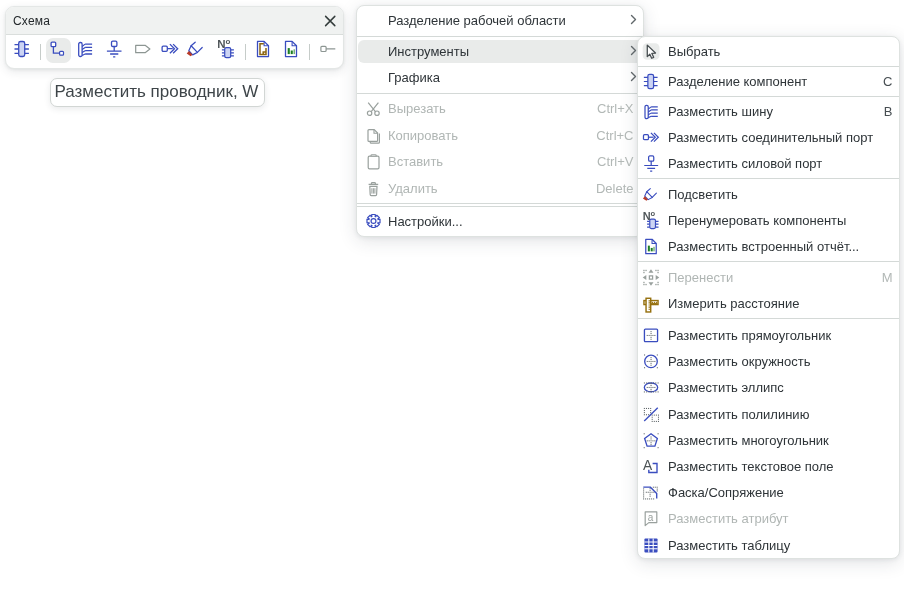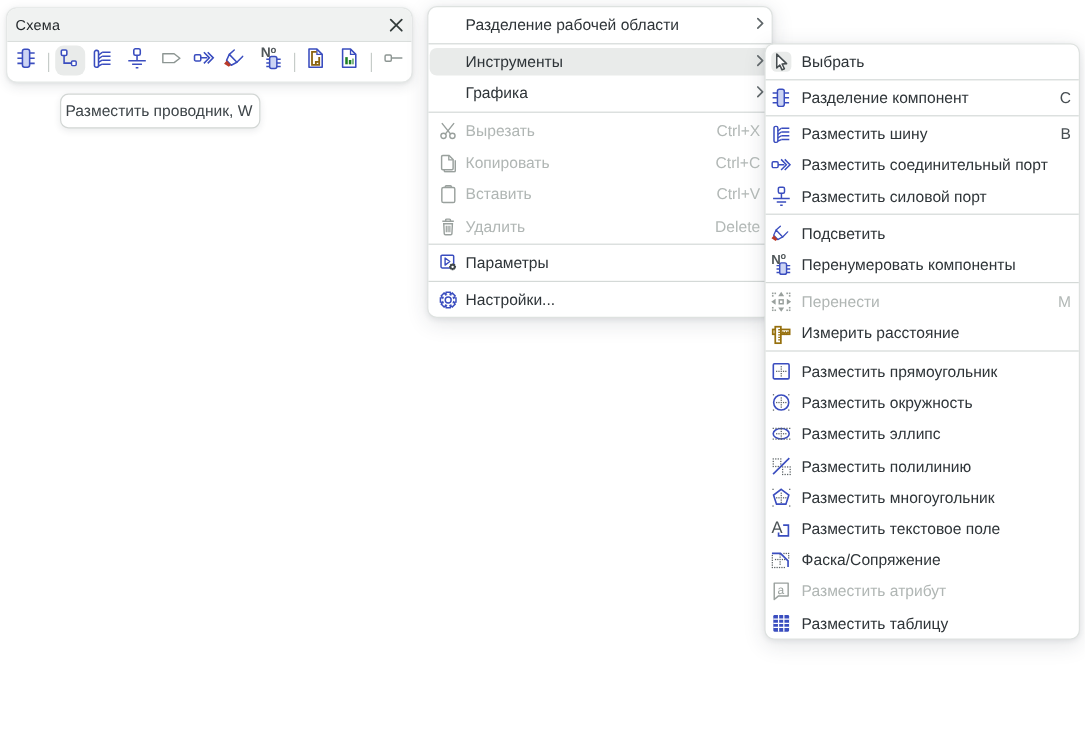--- a/index.html
+++ b/index.html
@@ -4,21 +4,21 @@
 <style>
 *{margin:0;padding:0;box-sizing:border-box}
 html,body{width:904px;height:615px;background:#fff;font-family:"Liberation Sans",sans-serif;overflow:hidden;position:relative}
 .panel{position:absolute;left:5px;top:6px;width:339px;height:62.5px;background:#fff;border:1px solid #e4e7e6;border-radius:9px;box-shadow:0 3px 10px rgba(40,50,60,.10),0 1px 3px rgba(40,50,60,.07)}
 .ph{height:27.5px;background:#f0f2f1;border-bottom:1px solid #dadedc;border-radius:8px 8px 0 0;display:flex;align-items:center;padding:1.5px 6.5px 0 7px;font-size:12px;font-weight:normal;color:#23282b;letter-spacing:.2px}
 .phx{margin-left:auto;display:flex}
 .pt{position:relative;height:33px}
 .pt .tic{position:absolute;top:50%;transform:translate(-50%,-50%)}
 .tsep{position:absolute;top:9px;width:1px;height:16px;background:#c6ccc9}
 .selbg{position:absolute;left:39.5px;top:3.5px;width:25px;height:25px;background:#e9ebea;border-radius:7px}
-.tooltip{position:absolute;left:50px;top:78px;height:28.5px;background:#fff;border:1px solid #d2d6d4;border-radius:7px;box-shadow:0 2px 6px rgba(40,50,60,.10);display:flex;align-items:center;padding:0 6px 0 3.5px;font-size:13px;color:#3e4549;white-space:nowrap}
+.tooltip{position:absolute;left:50px;top:78px;height:28.5px;background:#fff;border:1px solid #d2d6d4;border-radius:7px;box-shadow:0 2px 6px rgba(40,50,60,.10);display:flex;align-items:center;padding:0 6px 0 3.5px;font-size:17px;color:#3e4549;white-space:nowrap}
 .menu{position:absolute;background:#fff;border:1px solid #dee2e0;border-radius:8px;box-shadow:0 4px 18px rgba(40,50,60,.13),0 1px 4px rgba(40,50,60,.08);padding:1.5px 0}
 .m1{left:356px;top:5px;width:288px}
 .m2{left:637px;top:36px;width:262.5px}
 .mi{position:relative;display:flex;align-items:center;height:26.5px;font-size:13px;color:#2e3438}
 .m2 .mi{height:26px}
 .m2 .mi.g6{height:26.2px}
 .sep.sd{margin-bottom:2.6px}
 .sep.se{margin-bottom:3.6px}
 .m2{padding-bottom:0}
 .m1 .mi{padding:0 9.5px 0 8px}
@@ -170,36 +170,20 @@
         <svg width="17" height="17" viewBox="0 0 17 17" id="i-del">
           <path d="M3.6 4.4 H13.2 M6.4 4.4 V3.4 C6.4 2.9 6.8 2.6 7.3 2.6 H9.5 C10 2.6 10.4 2.9 10.4 3.4 V4.4" fill="none" stroke="#99a09d" stroke-width="1.2"></path>
 <path d="M4.8 6.4 H12 L11.6 14.6 C11.6 15.2 11.2 15.6 10.6 15.6 H6.2 C5.6 15.6 5.2 15.2 5.2 14.6 Z" fill="#fff" stroke="#99a09d" stroke-width="1.2"></path>
 <path d="M6.9 8.2 V13.6 M8.4 8.2 V13.6 M9.9 8.2 V13.6" stroke="#99a09d" stroke-width="1"></path>
         </svg>
       </span>
       <span class="lb">Удалить</span>
       <span class="sc">Delete</span>
     </div>
  <div class="sep"></div>
- <div class="mi">
-      <span class="ic">
-        <svg width="19" height="19" viewBox="0 0 19 19" id="i-param">
-          <rect x="2.8" y="3" width="11.8" height="11.8" rx="1" fill="#fff" stroke="#3a4dbf" stroke-width="1.4"></rect>
-<path d="M6.6 5.6 L11 8.9 L6.6 12.2 Z" fill="none" stroke="#3a4dbf" stroke-width="1.3" stroke-linejoin="round"></path>
-<g fill="#3f4649">
-            <circle cx="13.6" cy="13.8" r="2.6"></circle>
-            <g stroke="#3f4649" stroke-width="1.7">
-<path d="M13.6 10.6 V17 M10.4 13.8 H16.8 M11.4 11.6 L15.8 16 M15.8 11.6 L11.4 16"></path>
-            </g>
-            <circle cx="13.6" cy="13.8" r="1.1" fill="#fff"></circle>
-          </g>
-        </svg>
-      </span>
-      <span class="lb">Параметры</span>
-    </div>
  <div class="sep"></div>
  <div class="mi">
       <span class="ic">
         <svg width="18" height="18" viewBox="0 0 18 18" id="i-gear">
           <path id="gearp" fill="none" stroke="#3a4dbf" stroke-width="1.3" d="M6.92 4.34 L7.24 2.12 L10.76 2.12 L11.08 4.34 A 5.1 5.1 0 0 1 10.82 4.24 L12.62 2.89 L15.11 5.38 L13.76 7.18 A 5.1 5.1 0 0 1 13.66 6.92 L15.88 7.24 L15.88 10.76 L13.66 11.08 A 5.1 5.1 0 0 1 13.76 10.82 L15.11 12.62 L12.62 15.11 L10.82 13.76 A 5.1 5.1 0 0 1 11.08 13.66 L10.76 15.88 L7.24 15.88 L6.92 13.66 A 5.1 5.1 0 0 1 7.18 13.76 L5.38 15.11 L2.89 12.62 L4.24 10.82 A 5.1 5.1 0 0 1 4.34 11.08 L2.12 10.76 L2.12 7.24 L4.34 6.92 A 5.1 5.1 0 0 1 4.24 7.18 L2.89 5.38 L5.38 2.89 L7.18 4.24 A 5.1 5.1 0 0 1 6.92 4.34 Z"></path>
           <circle cx="9" cy="9" r="2.6" fill="none" stroke="#3a4dbf" stroke-width="1.3"></circle>
         </svg>
       </span>
       <span class="lb">Настройки...</span>
     </div>
@@ -271,20 +255,32 @@
  <div class="mi">
       <span class="ic">
         <svg width="21" height="21" viewBox="0 0 21 21" id="i-num2">
           <rect x="9.2" y="9" width="6" height="10" rx="1.6" fill="#ccd4f4" stroke="#3a4dbf" stroke-width="1.25"></rect>
 <path d="M6.4 11.4 H9.2 M6.4 14.4 H9.2 M6.4 17.4 H9.2 M15.2 11.4 H18.4 M15.2 14.4 H18.4 M15.2 17.4 H18.4" stroke="#3a4dbf" stroke-width="1.25"></path>
 <text x="1.8" y="9.6" font-family="Liberation Sans" font-size="11.5" font-weight="bold" fill="#50575a">N</text>
 <text x="10" y="5.8" font-family="Liberation Sans" font-size="8" font-weight="bold" fill="#50575a">o</text>
         </svg>
       </span>
       <span class="lb">Перенумеровать компоненты</span>
+    </div>
+ <div class="mi">
+      <span class="ic">
+        <svg width="21" height="21" viewBox="0 0 21 21" id="i-doc3">
+          <path d="M5 2.9 H11.6 L16 7.3 V18.1 H5 Z" fill="#fff" stroke="#3a4dbf" stroke-width="1.3" stroke-linejoin="round"></path>
+<path d="M11.6 2.9 V7.3 H16" fill="none" stroke="#3a4dbf" stroke-width="1.1"></path>
+<rect x="7.2" y="9.6" width="2.1" height="6" fill="#1d7f24"></rect>
+<rect x="10.2" y="12" width="2.1" height="3.6" fill="#1d7f24"></rect>
+<rect x="13.2" y="10.8" width="0.9" height="4.8" fill="#1d7f24"></rect>
+        </svg>
+      </span>
+      <span class="lb">Разместить встроенный отчёт...</span>
     </div>
  <div class="sep sd"></div>
  <div class="mi dis">
       <span class="ic">
         <svg width="21" height="21" viewBox="0 0 21 21" id="i-move">
           <g fill="#99a09d">
             <path d="M10.5 1.8 L13.1 5.6 H7.9 Z"></path>
             <path d="M10.5 19.2 L13.1 15.4 H7.9 Z"></path>
             <path d="M1.8 10.5 L5.6 7.9 V13.1 Z"></path>
             <path d="M19.2 10.5 L15.4 7.9 V13.1 Z"></path>

